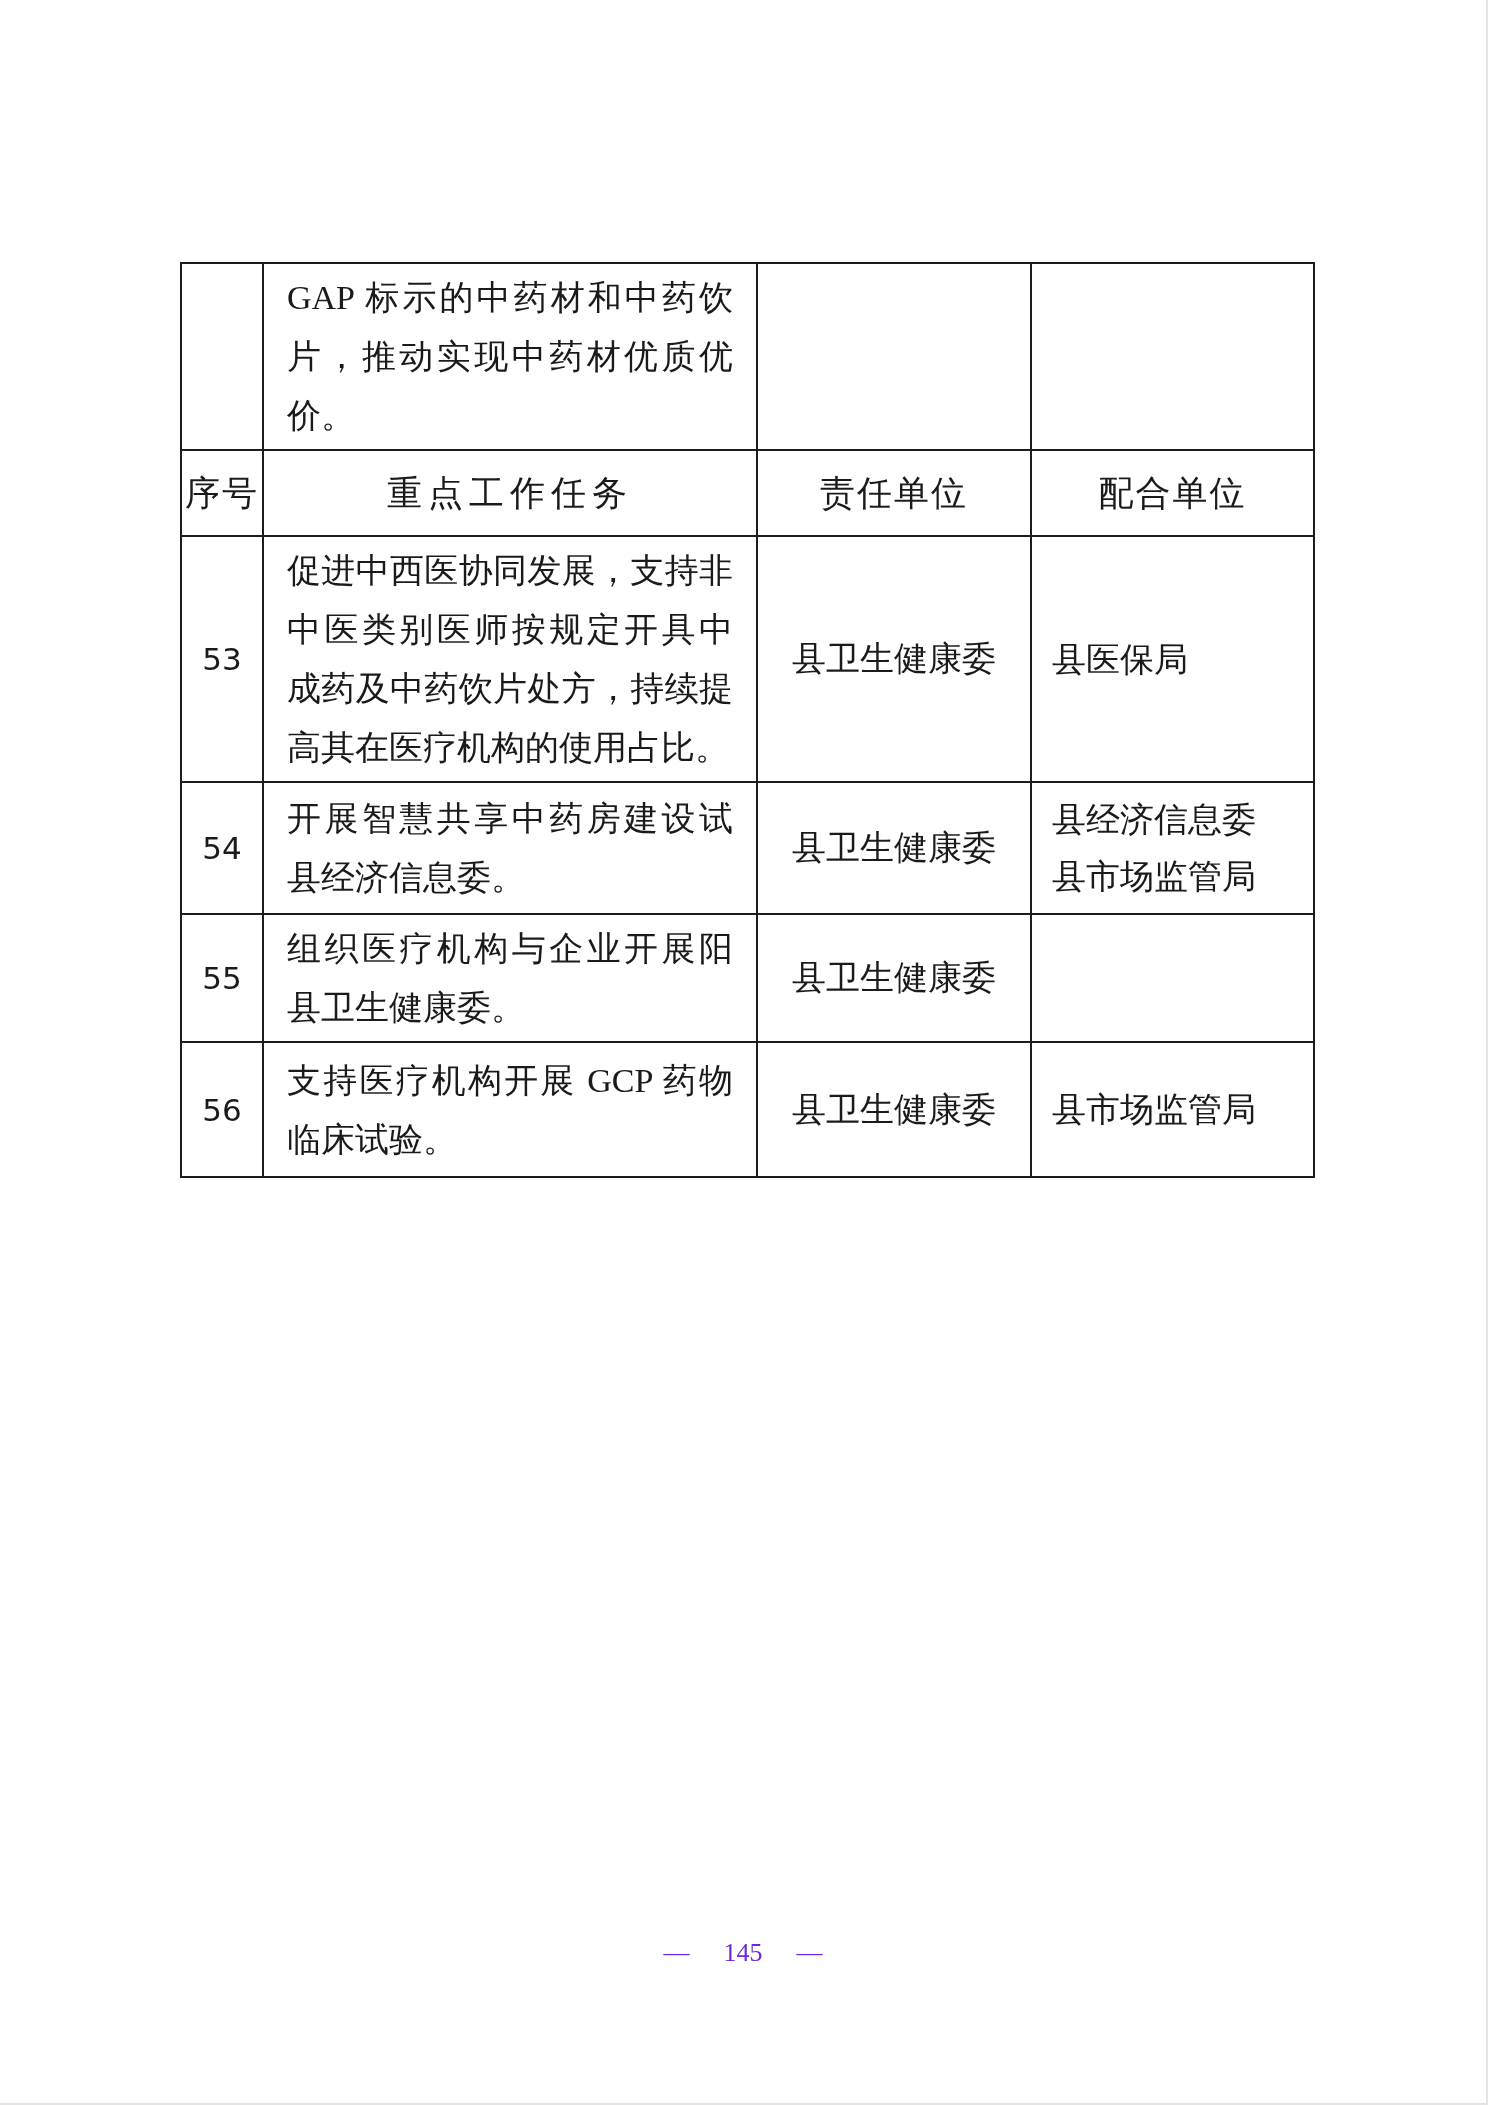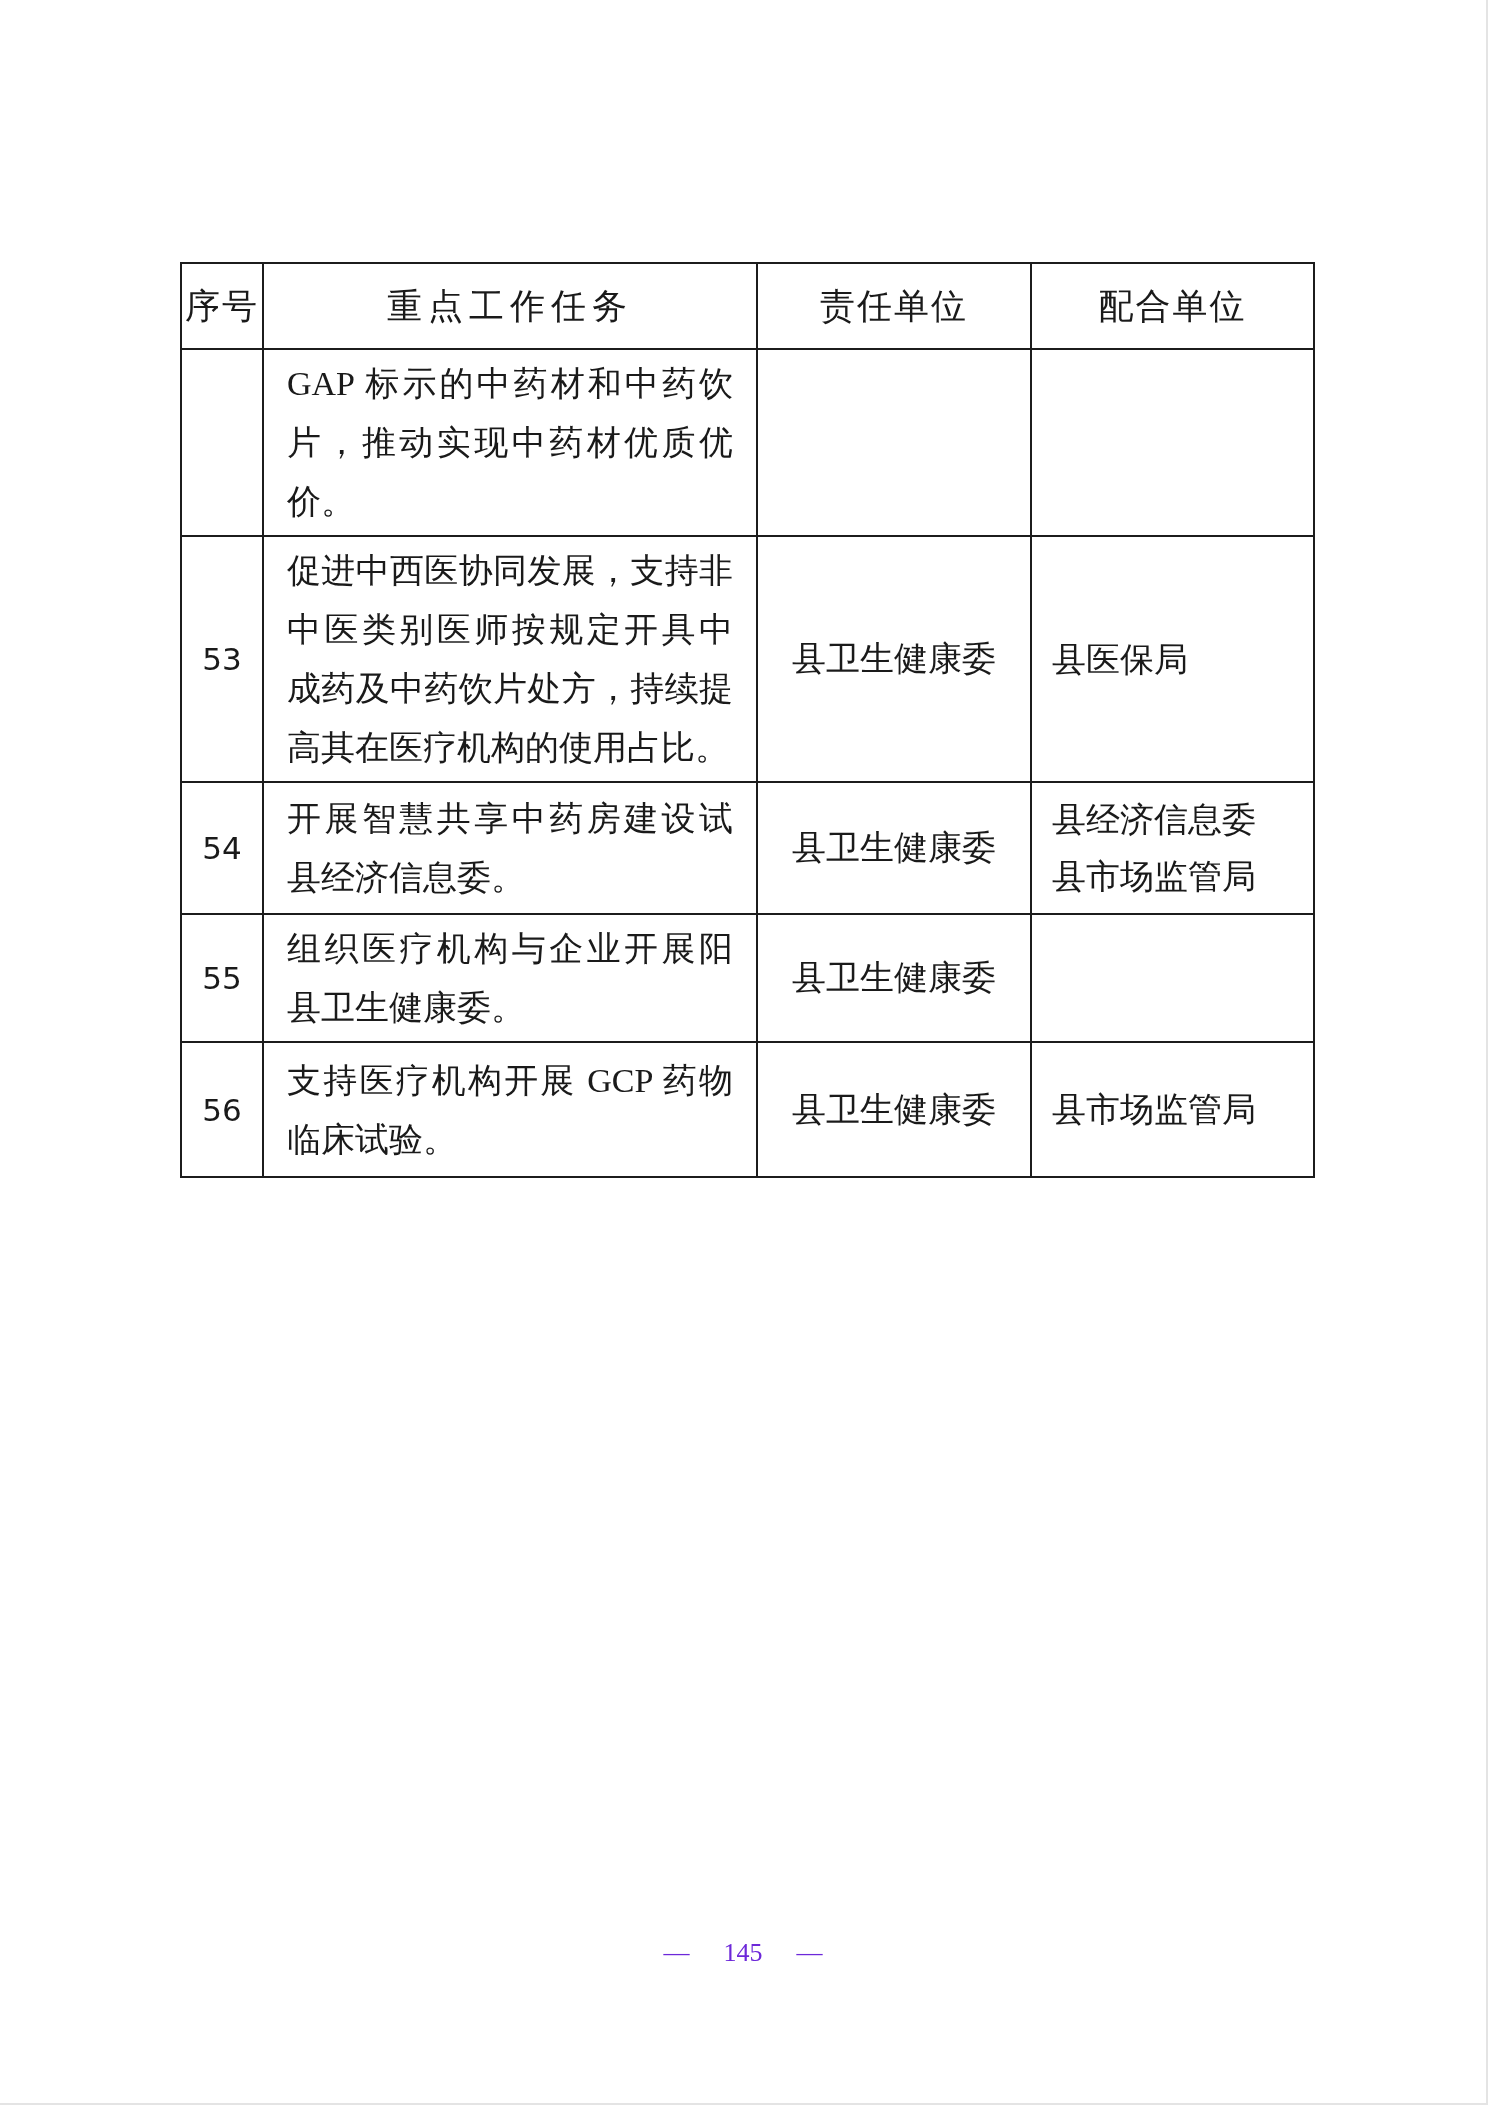--- a/index.html
+++ b/index.html
@@ -72,36 +72,36 @@
 
 <table class="doc-table">
   <colgroup>
     <col style="width:82px">
     <col style="width:494px">
     <col style="width:274px">
     <col style="width:283px">
   </colgroup>
 
   <tbody>
-      <tr style="height:86px">
-    <th class="hdr">序号</th>
-    <th class="hdr hdr-task">重点工作任务</th>
-    <th class="hdr">责任单位</th>
-    <th class="hdr">配合单位</th>
-  </tr>
-
-  <tr style="height:184px">
+      <tr style="height:184px">
     <td class="index-cell"></td>
     <td class="task-cell">
       <div class="task-line j">GAP 标示的中药材和中药饮</div>
       <div class="task-line j">片，推动实现中药材优质优</div>
       <div class="task-line">价。</div>
     </td>
     <td class="resp-cell"></td>
     <td class="coop-cell"></td>
+  </tr>
+
+  <tr style="height:86px">
+    <th class="hdr">序号</th>
+    <th class="hdr hdr-task">重点工作任务</th>
+    <th class="hdr">责任单位</th>
+    <th class="hdr">配合单位</th>
   </tr>
 
   <tr style="height:236px">
     <td class="index-cell">53</td>
     <td class="task-cell">
       <div class="task-line j">促进中西医协同发展，支持非</div>
       <div class="task-line j">中医类别医师按规定开具中</div>
       <div class="task-line j">成药及中药饮片处方，持续提</div>
       <div class="task-line">高其在医疗机构的使用占比。</div>
     </td>

